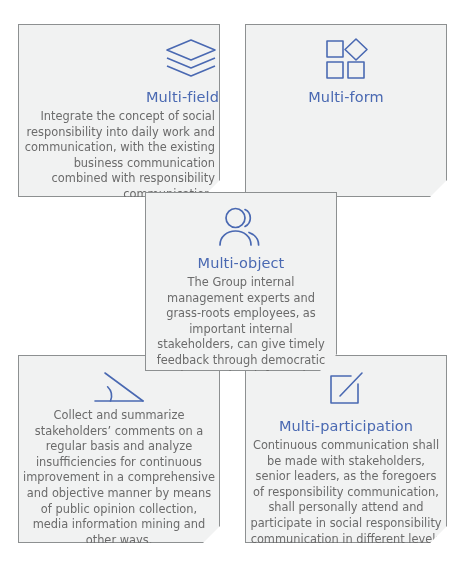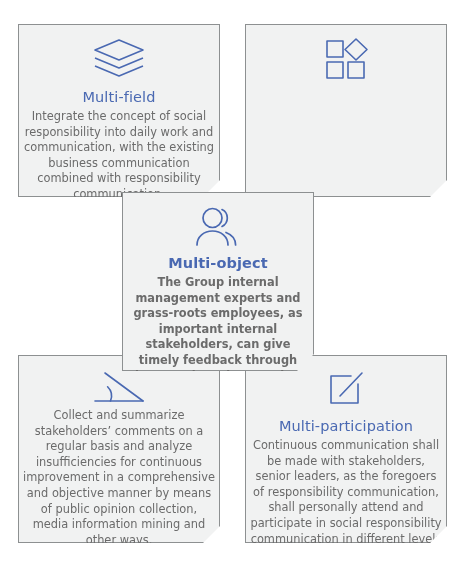--- a/index.html
+++ b/index.html
@@ -49,25 +49,25 @@
   .card-body {
     color: #6b6b6b;
     font-size: 11.4px;
     line-height: 15.6px;
     padding: 0 4px;
   }
 
   
   #card-multi-field      { left: 18px;  top: 24px;  width: 202px; height: 173px; }
   #card-multi-form       { left: 245px; top: 24px;  width: 202px; height: 173px; }
-  #card-multi-object     { left: 122px; top: 192px; width: 192px; height: 179px; z-index: 5; font-weight: bold; }
+  #card-multi-object     { left: 145px; top: 192px; width: 192px; height: 179px; z-index: 5; }
   #card-multi-angle      { left: 18px;  top: 355px; width: 202px; height: 188px; }
   #card-multi-participation { left: 245px; top: 355px; width: 202px; height: 188px; padding-left: 20px; }
 
-  #card-multi-field      .card-inner { top: 12px; }
+  #card-multi-field      .card-inner { top: 12px; text-align: right; }
   #card-multi-form       .card-inner { top: 12px; }
   #card-multi-object     .card-inner { top: 12px; }
   #card-multi-angle      .card-inner { top: 14px; }
   #card-multi-participation .card-inner { top: 14px; }
 </style>
 </head>
 <body>
 
 <div id="infographic">
 
@@ -88,20 +88,21 @@
   <div class="card" id="card-multi-form">
     <div class="card-inner">
       <span class="icon-wrap">
         <svg width="48" height="44" viewBox="0 0 48 44" fill="none" stroke="#4a69b2" stroke-width="1.6" stroke-linejoin="round">
           <rect x="5" y="4" width="16" height="16"></rect>
           <rect x="5" y="25" width="16" height="16"></rect>
           <rect x="26" y="25" width="16" height="16"></rect>
           <polygon points="34,2 45,12.5 34,23 23,12.5"></polygon>
         </svg>
       </span>
+      <div class="card-title">Multi-form</div>
     </div>
   </div>
 
   <div class="card" id="card-multi-object">
     <div class="card-inner">
       <span class="icon-wrap">
         <svg width="50" height="42" viewBox="0 0 50 42" fill="none" stroke="#4a69b2" stroke-width="1.7" stroke-linecap="round" stroke-linejoin="round">
           <circle cx="19.5" cy="13" r="9.5"></circle>
           <path d="M4 40c0-8.5 7-14 15.5-14S35 31.5 35 40"></path>
           <path d="M29 4.6a9.3 9.3 0 0 1 0 16.8"></path>

